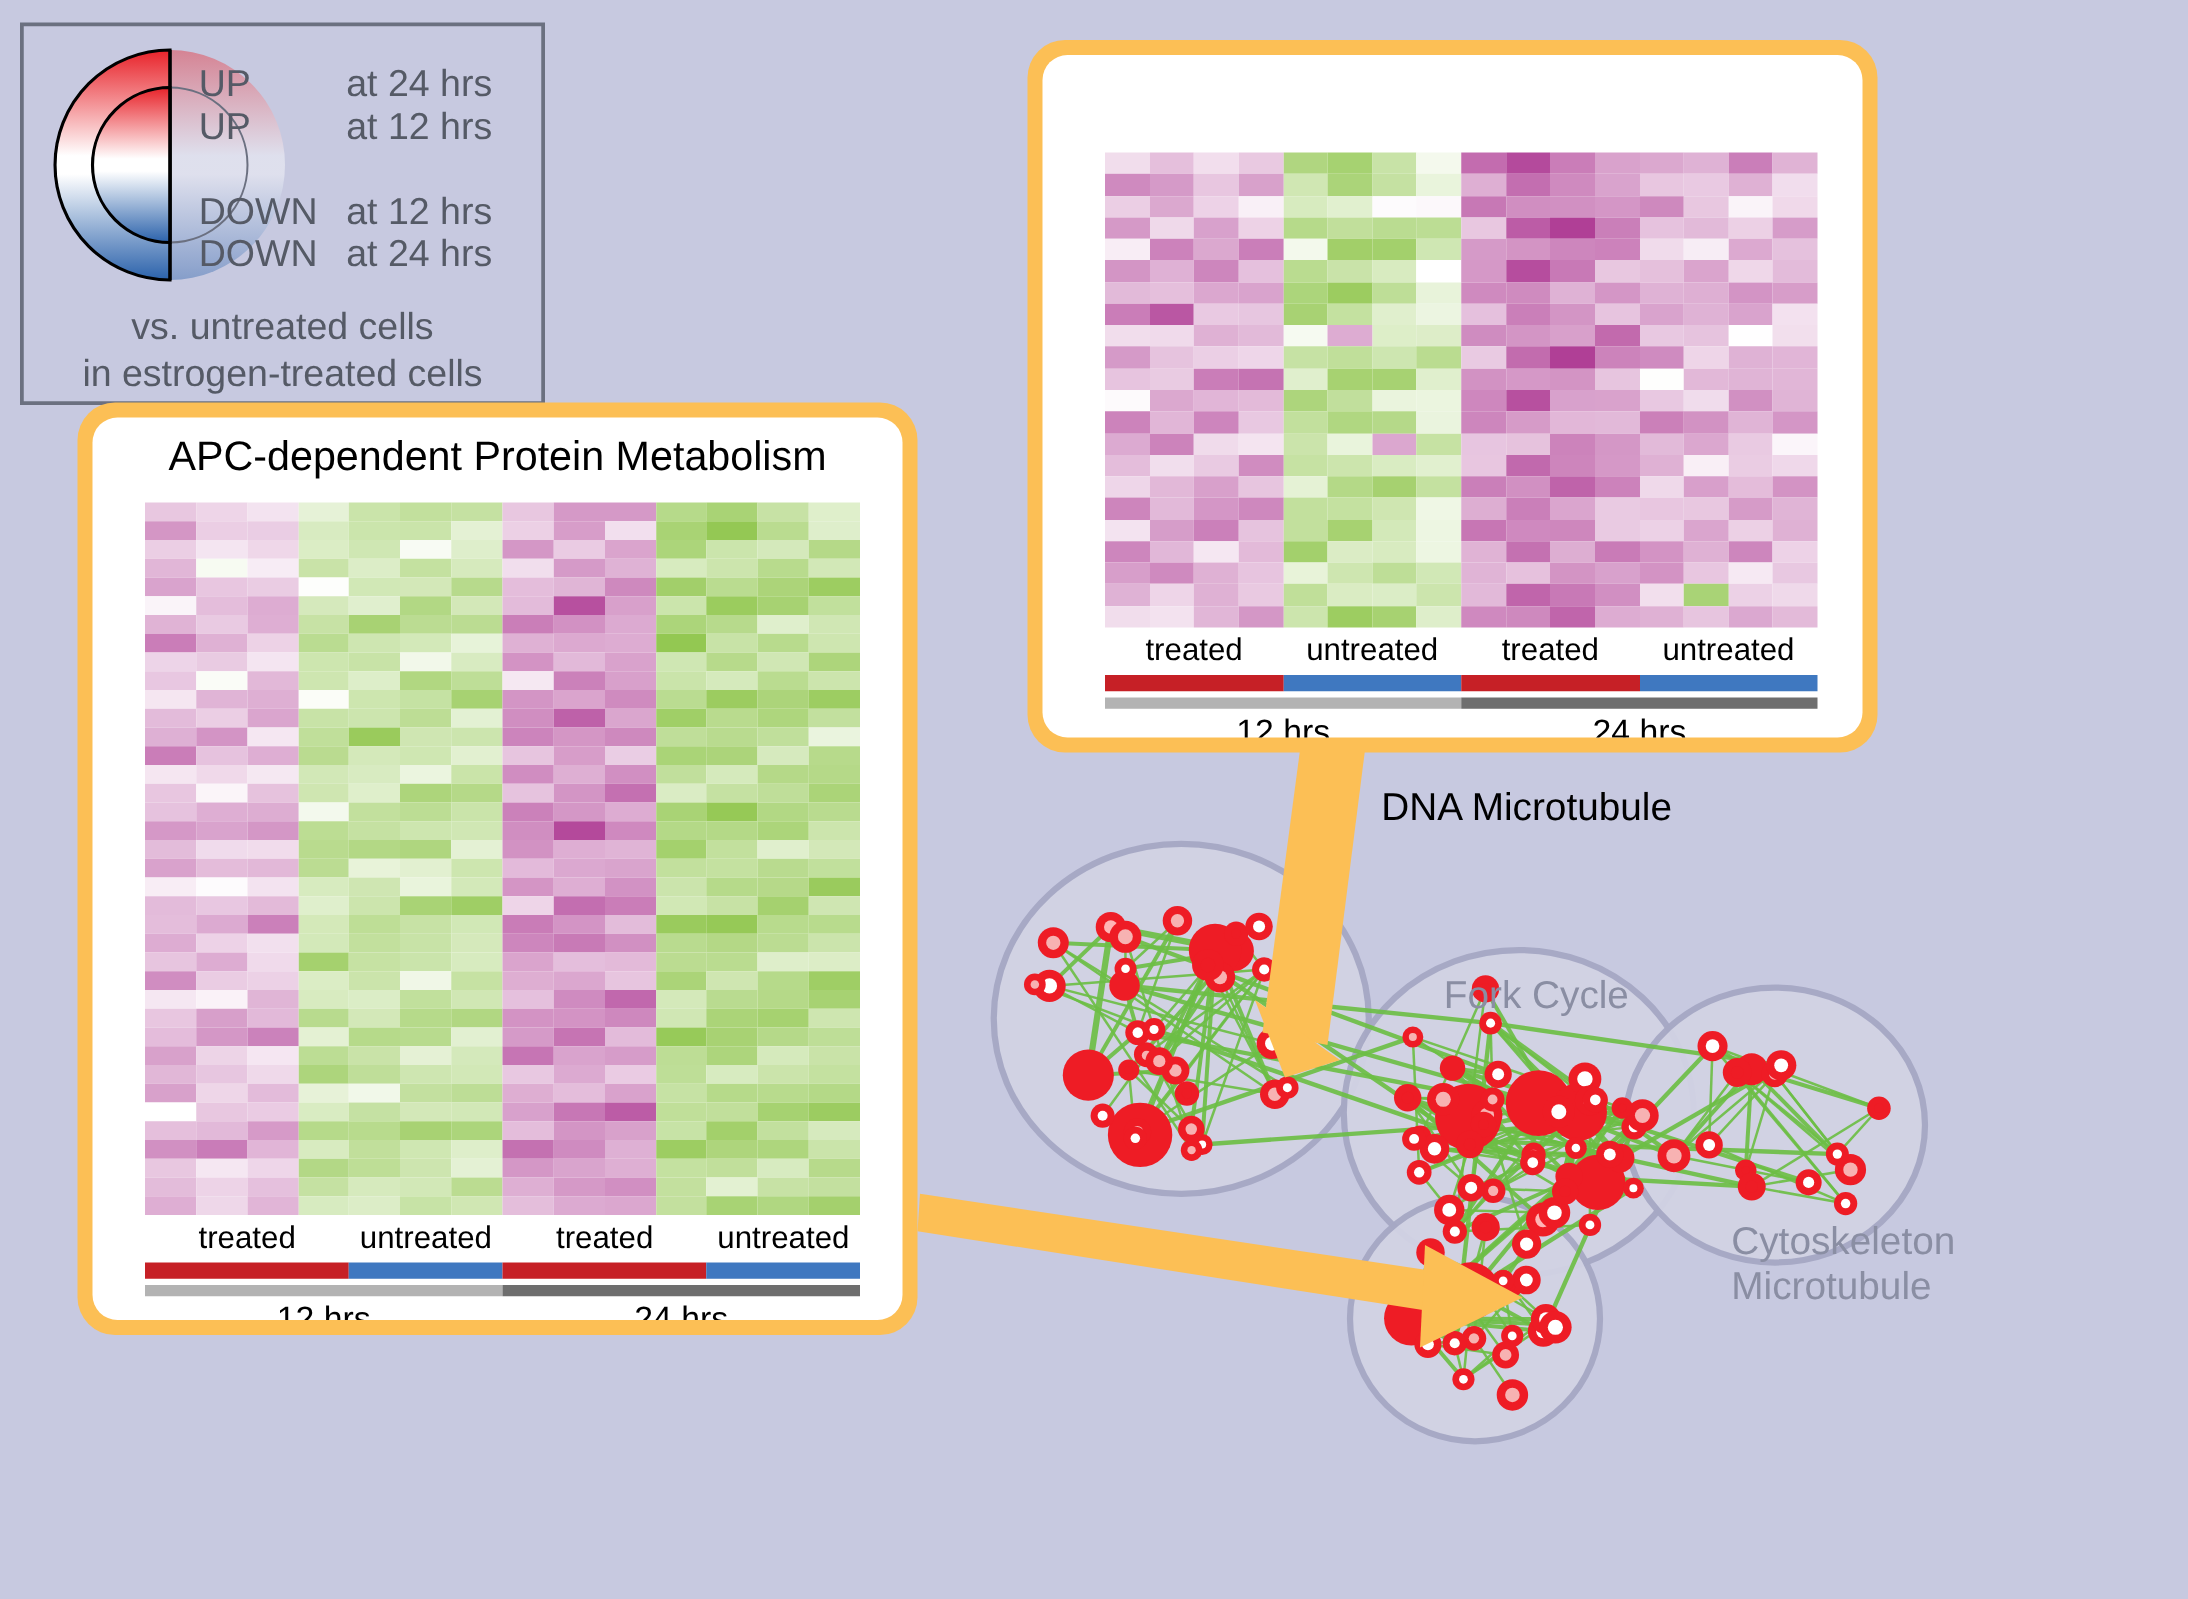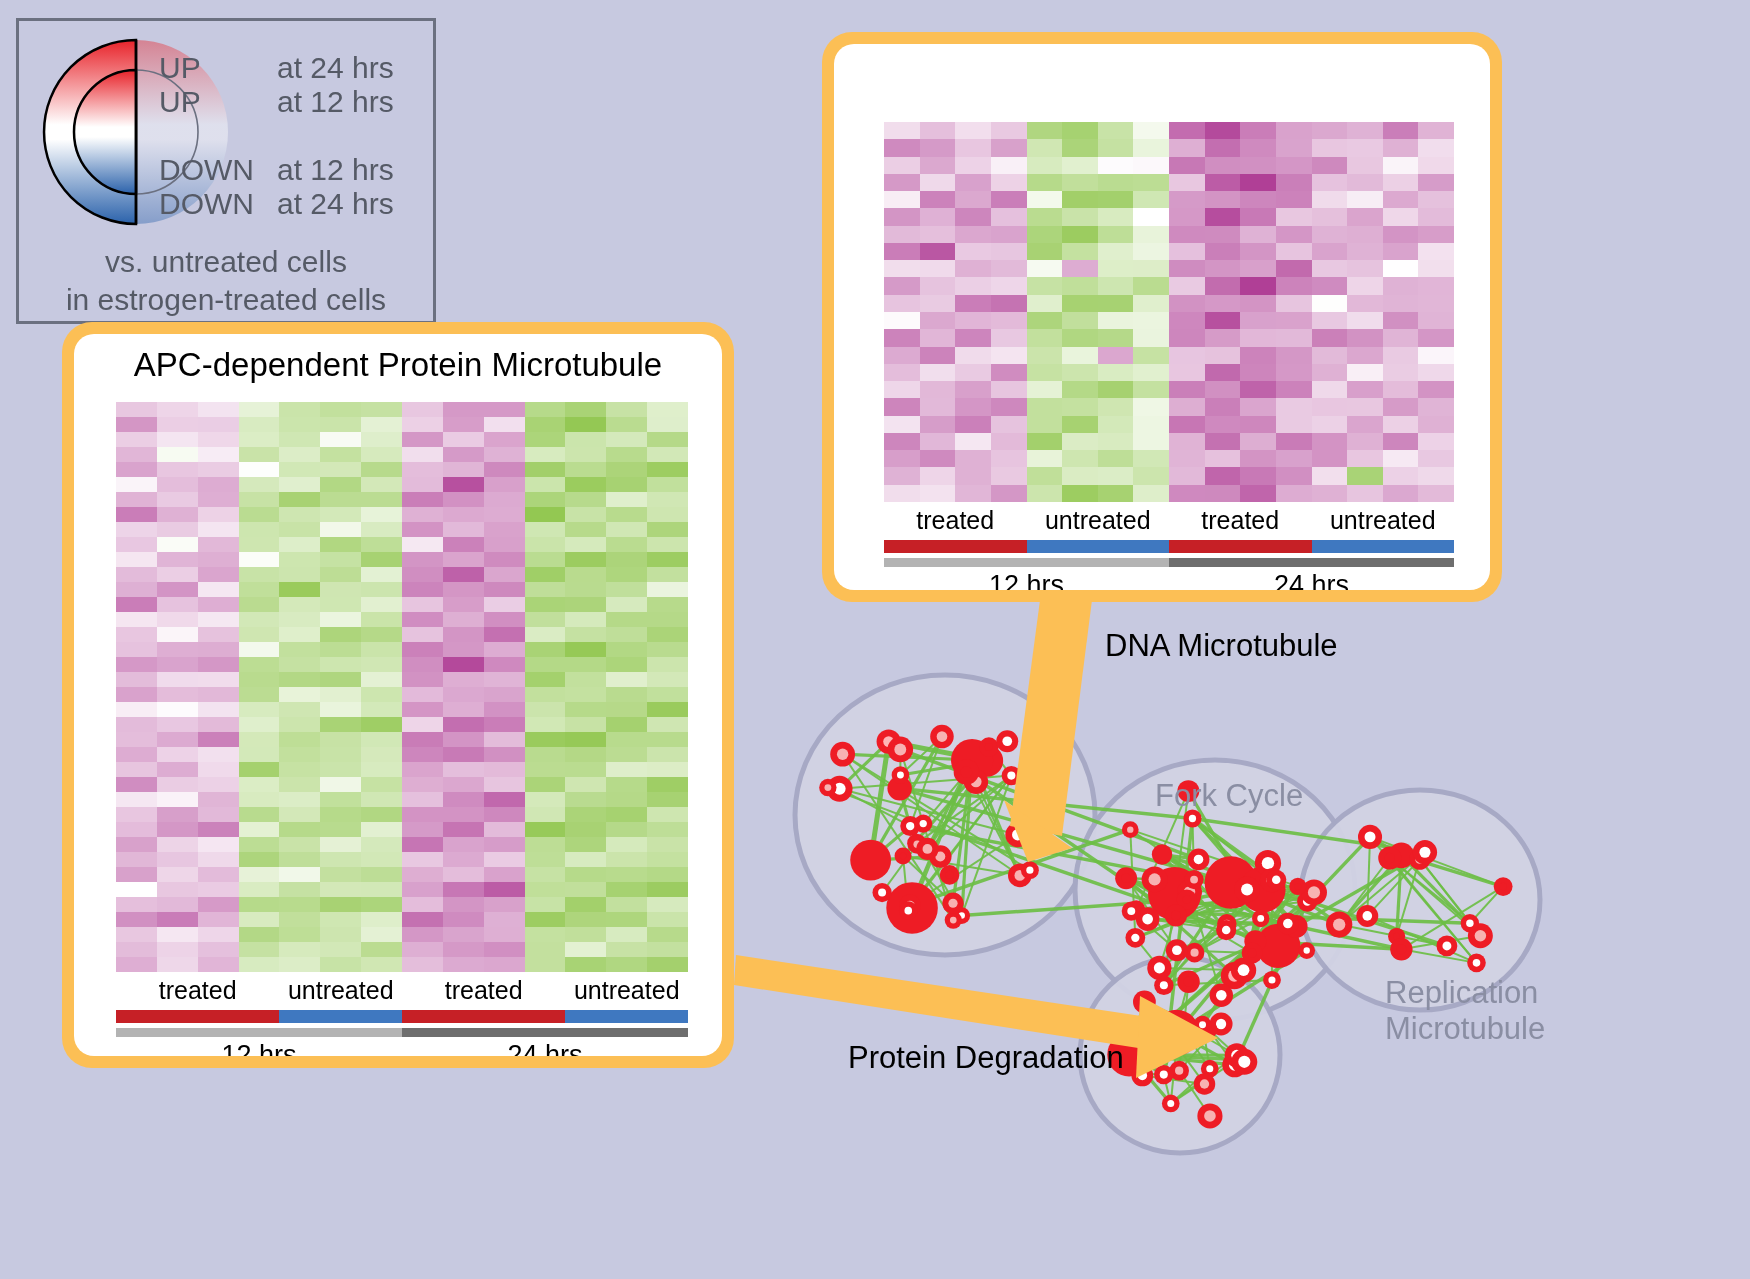--- a/index.html
+++ b/index.html
@@ -507,21 +507,21 @@
         <div class="tlbls">
           <span style="flex: 8 0 0px;">12 hrs</span>
           <span style="flex: 8 0 0px;">24 hrs</span>
         </div>
       </div>
     </div>
   </div>
 
   <div class="panel" id="panel-apc">
     <div class="card">
-      <div class="ptitle">APC-dependent Protein Microtubule</div>
+      <div class="ptitle">APC-dependent Protein Metabolism</div>
       <div class="hm" id="hm-apc" style="left: 42px; top: 68px; width: 572px; height: 570px; grid-template-columns: repeat(14, 1fr); grid-template-rows: repeat(38, 1fr);">
           <div style="background: rgb(232, 199, 224);"></div>
           <div style="background: rgb(238, 213, 232);"></div>
           <div style="background: rgb(243, 227, 240);"></div>
           <div style="background: rgb(230, 242, 215);"></div>
           <div style="background: rgb(202, 228, 170);"></div>
           <div style="background: rgb(194, 224, 157);"></div>
           <div style="background: rgb(197, 225, 162);"></div>
           <div style="background: rgb(232, 199, 224);"></div>
           <div style="background: rgb(213, 153, 199);"></div>
@@ -1491,25 +1491,24 @@
           <circle cx="400.03015827545863" cy="430.4990632207916" r="3.64895161841996" fill="#ee1c25"></circle>
           <circle cx="403.762159164069" cy="474.6076660035859" r="9.713463577721267" fill="#ee1c25"></circle>
           <circle cx="403.762159164069" cy="474.6076660035859" r="4.038347418187186" fill="#ffffff"></circle>
           <circle cx="449.9308525945992" cy="515.9541838669438" r="12.570322346221655" fill="#ee1c25"></circle>
           <circle cx="449.9308525945992" cy="515.9541838669438" r="5.809599854657426" fill="#f7b2b2"></circle>
         </g>
       </svg>
     <div class="netlbl" style="left:345px;top:28px;color:#000;">DNA Microtubule</div>
     <div class="netlbl" style="left:395px;top:178px;color:#8a8ea3;">Fork Cycle</div>
     <div class="netlbl" style="left:625px;top:375px;color:#8a8ea3;text-align:left;">
-      <div>Replication</div>
+      <div>Cytoskeleton</div>
       <div>Microtubule</div>
     </div>
     <div class="netlbl" style="left:88px;top:440px;color:#000;text-align:left;">
-      <div>Protein Degradation</div>
     </div>
   </div>
 
   <svg id="arrows">
     <path d="M1040 600 L1092 600 L1062 836 L1010 826 Z" fill="#fcbf55"></path>
     <path d="M1004 800 L1072 848 L1028 862 Z" fill="#fcbf55"></path>
     <path d="M736 955 L1168 1020 L1164 1052 L734 985 Z" fill="#fcbf55"></path>
     <path d="M1140 996 L1218 1038 L1136 1078 Z" fill="#fcbf55"></path>
   </svg>
 

